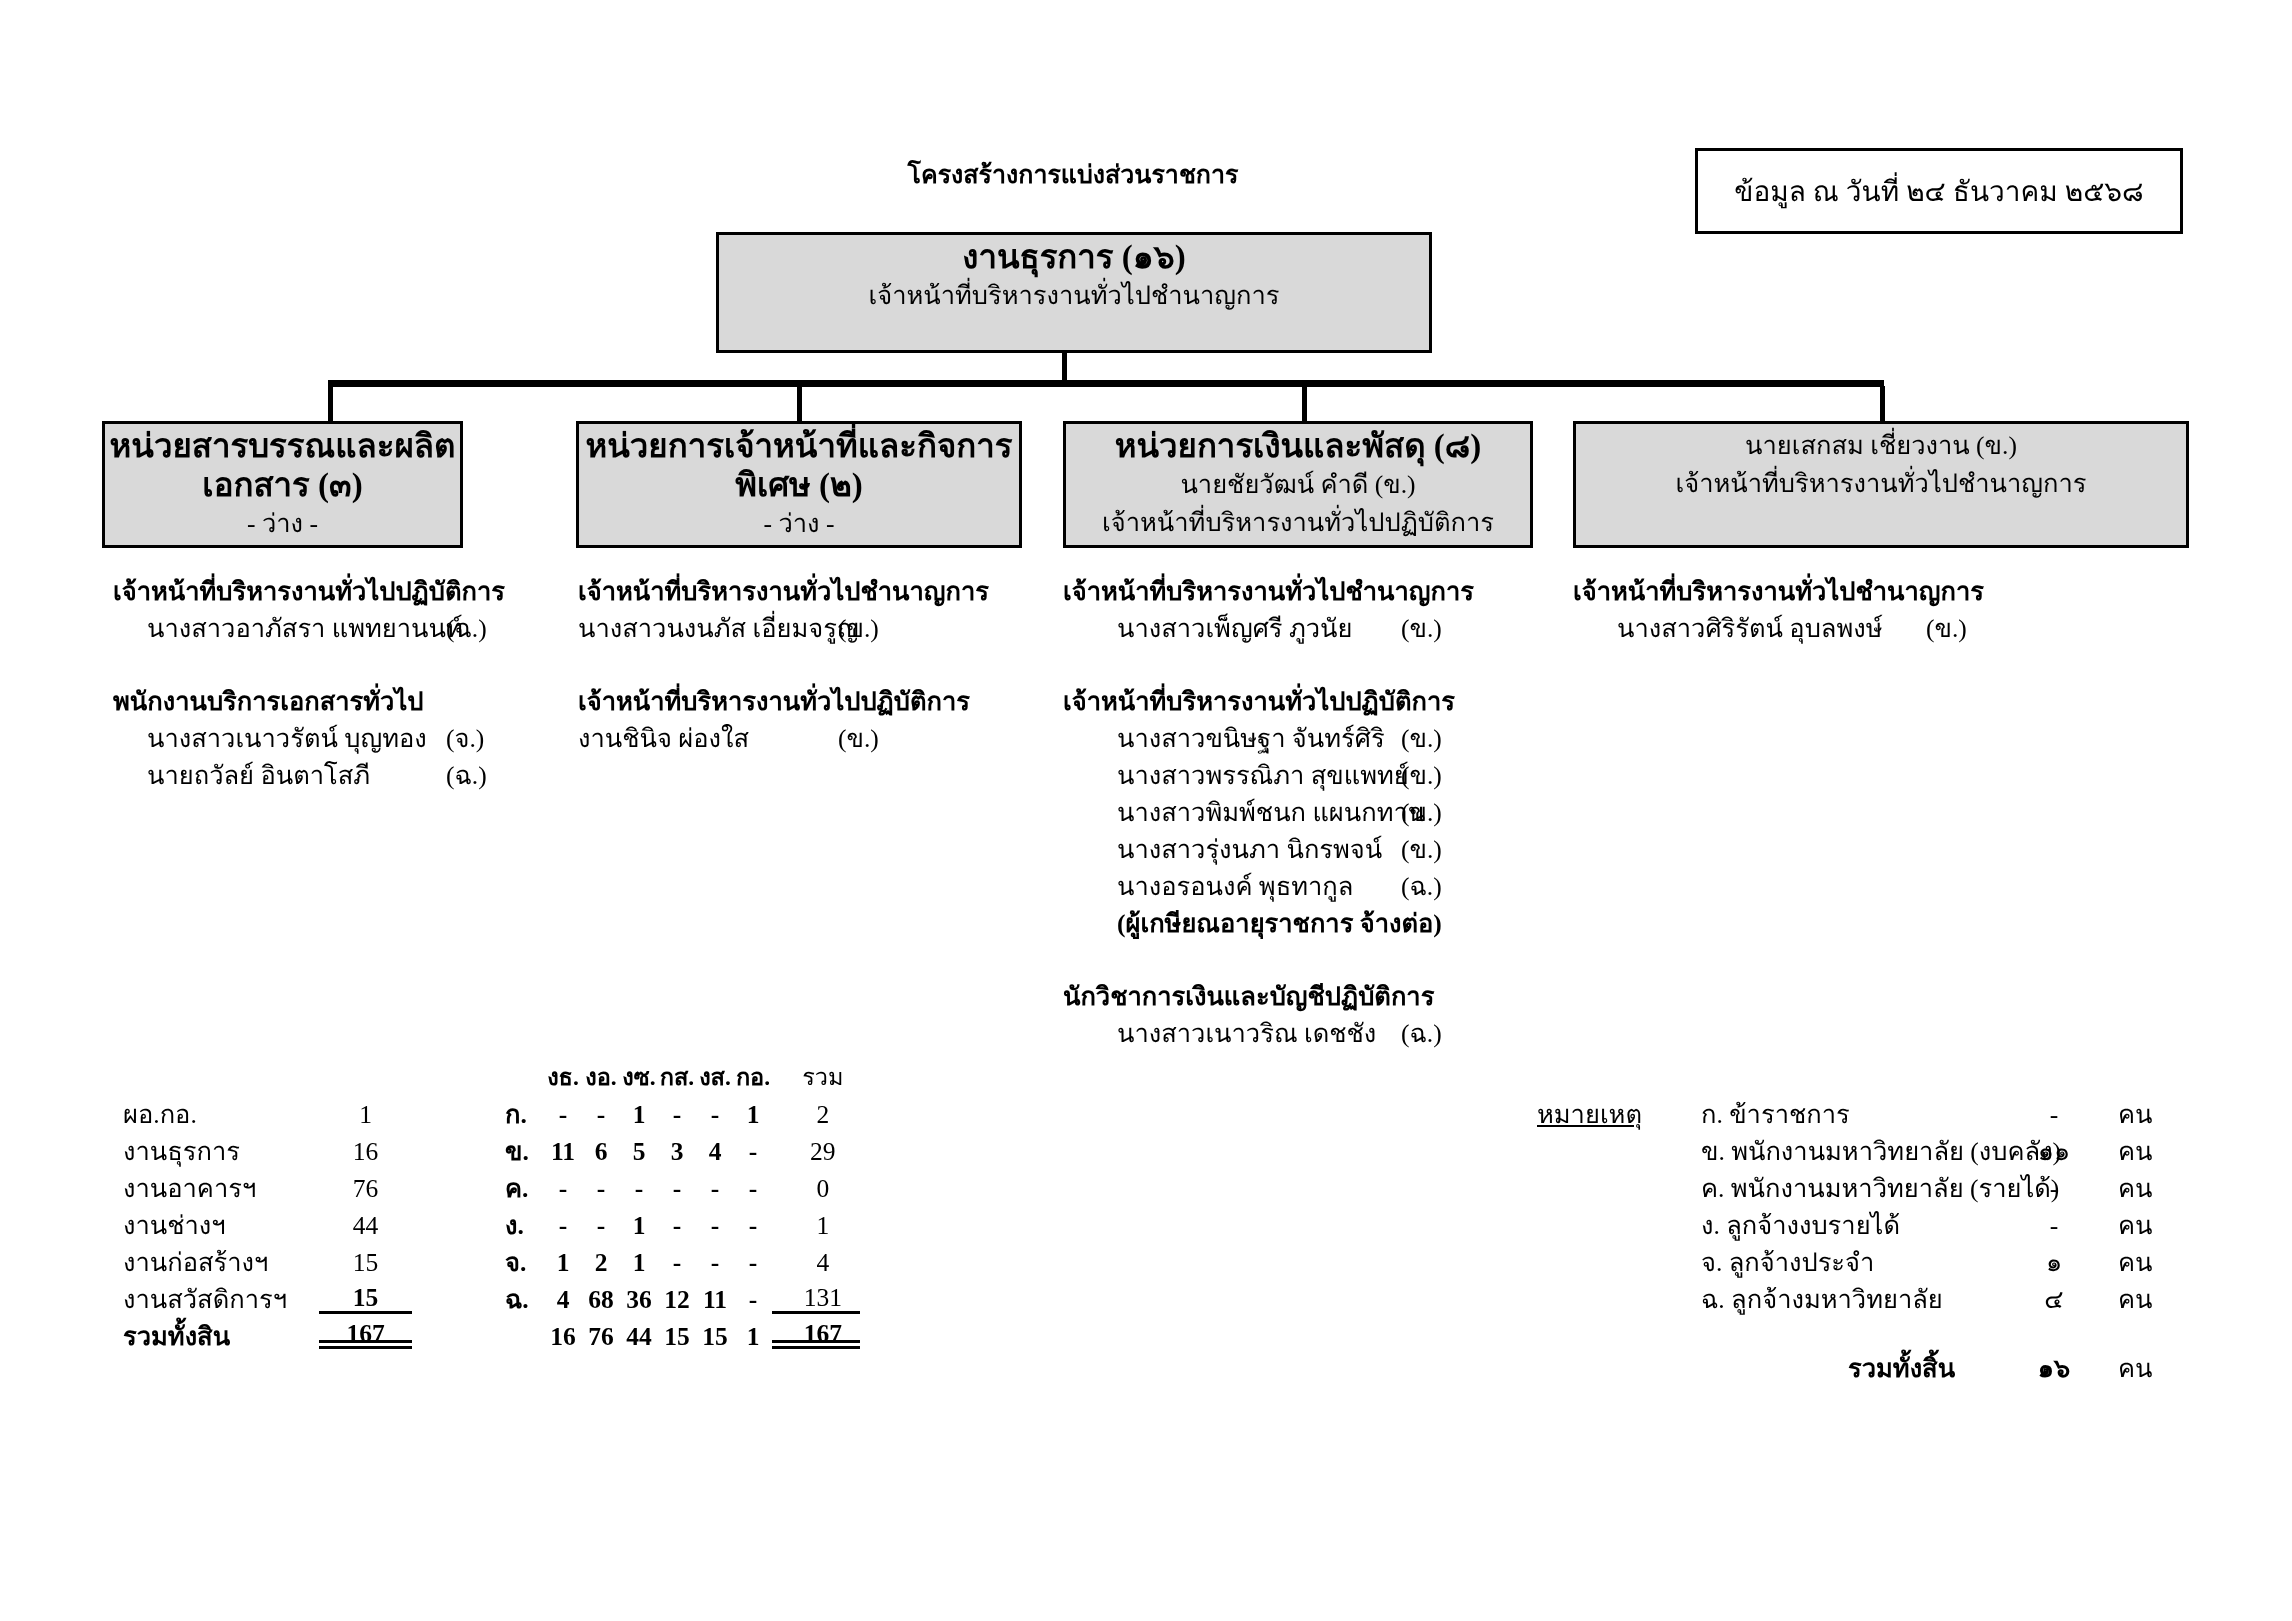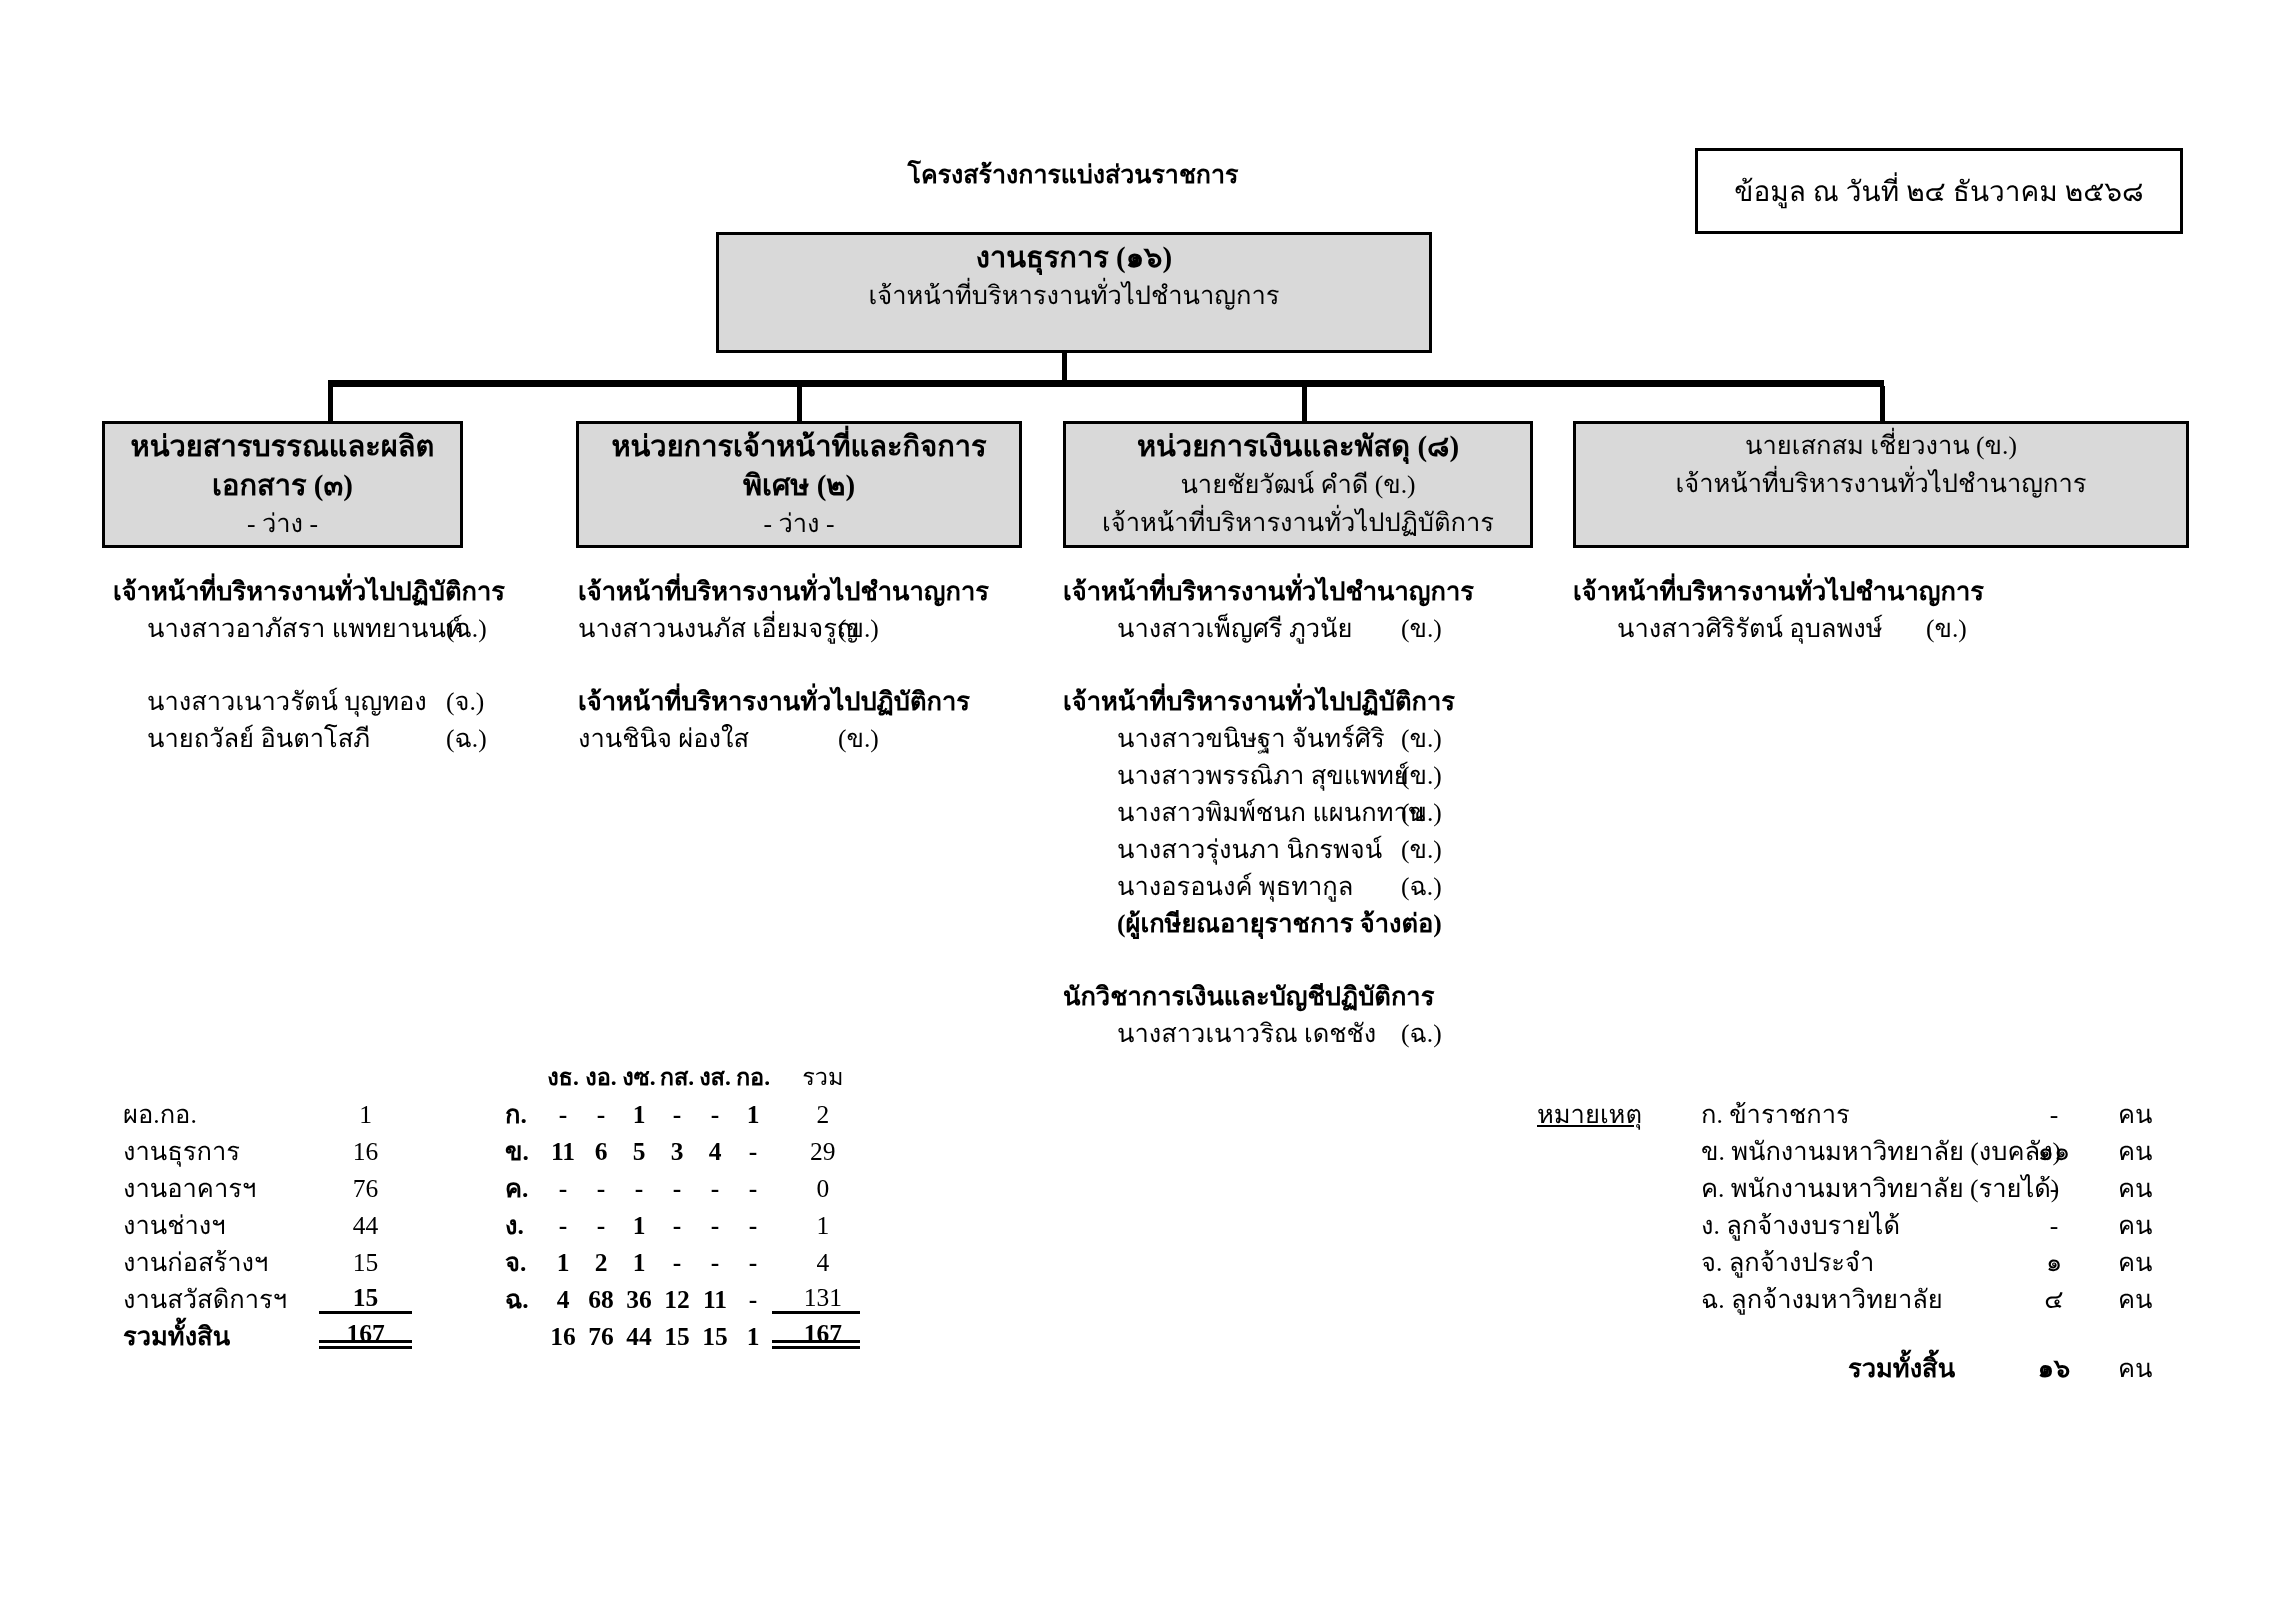--- a/index.html
+++ b/index.html
@@ -33,21 +33,21 @@
   
   .org-box{
     position:absolute;
     background:var(--box-fill);
     border:3.9px solid var(--line);
     text-align:center;
     line-height:38px;
     padding-top:2.9px;
     box-sizing:border-box;
   }
-  .org-box .box-title{font-weight:bold;font-size:29px;line-height:39px;}
+  .org-box .box-title{font-weight:bold;font-size:33px;line-height:39px;}
   .org-box .box-line{font-size:25.5px;}
   .root-box{left:716px;top:232px;width:716px;height:121px;}
   .unit-box{top:421px;height:127px;}
   .unit-pos-0{left:102px;width:361px;}
   .unit-pos-1{left:576px;width:446px;}
   .unit-pos-2{left:1063px;width:470px;}
   .unit-pos-3{left:1573px;width:616px;}
   
   .conn{position:absolute;background:var(--line);}
   .conn-stem{left:1062px;top:353px;width:4.9px;height:29px;}
@@ -157,20 +157,21 @@
       </div>
     </div>
 
   <div id="staff-columns">
       <div class="staff-col col-0">
         <div class="staff-group">
           <div class="s-heading">เจ้าหน้าที่บริหารงานทั่วไปปฏิบัติการ</div>
           <div class="s-row"><span class="s-name">นางสาวอาภัสรา  แพทยานนท์</span><span class="s-code">(ฉ.)</span></div>
         </div>
         <div class="staff-group">
+          <div class="s-heading">พนักงานบริการเอกสารทั่วไป</div>
           <div class="s-row"><span class="s-name">นางสาวเนาวรัตน์  บุญทอง</span><span class="s-code">(จ.)</span></div>
           <div class="s-row"><span class="s-name">นายถวัลย์  อินตาโสภี</span><span class="s-code">(ฉ.)</span></div>
         </div>
       </div>
       <div class="staff-col col-1">
         <div class="staff-group">
           <div class="s-heading">เจ้าหน้าที่บริหารงานทั่วไปชำนาญการ</div>
           <div class="s-row"><span class="s-name">นางสาวนงนภัส  เอี่ยมจรูญ</span><span class="s-code">(ข.)</span></div>
         </div>
         <div class="staff-group">

